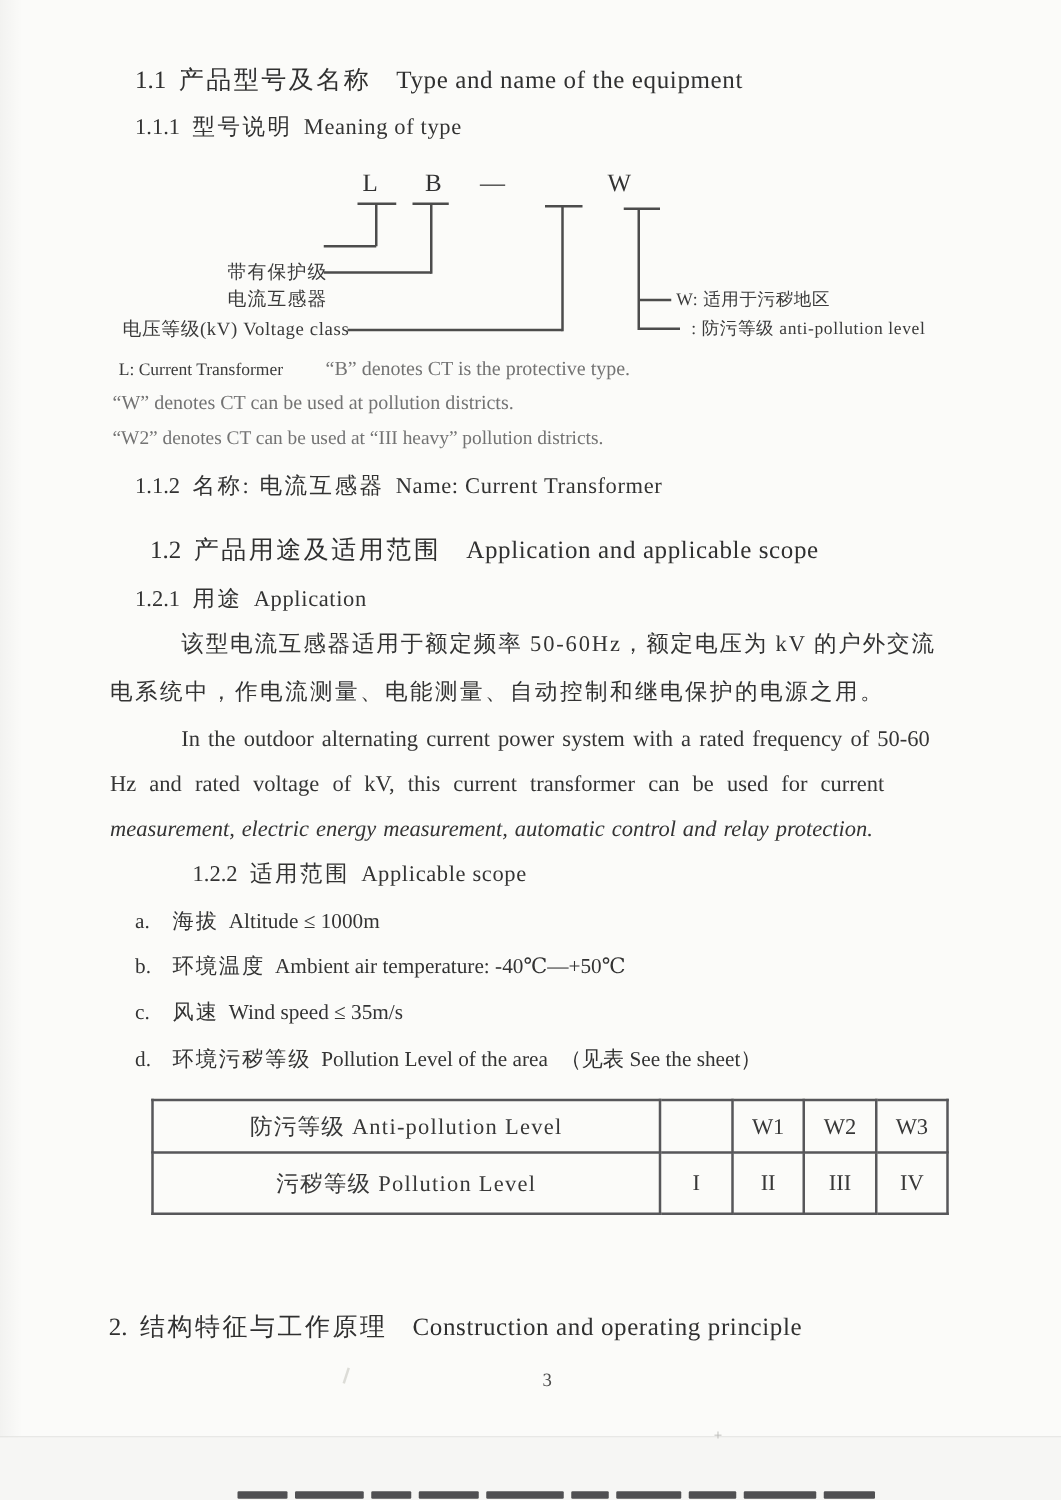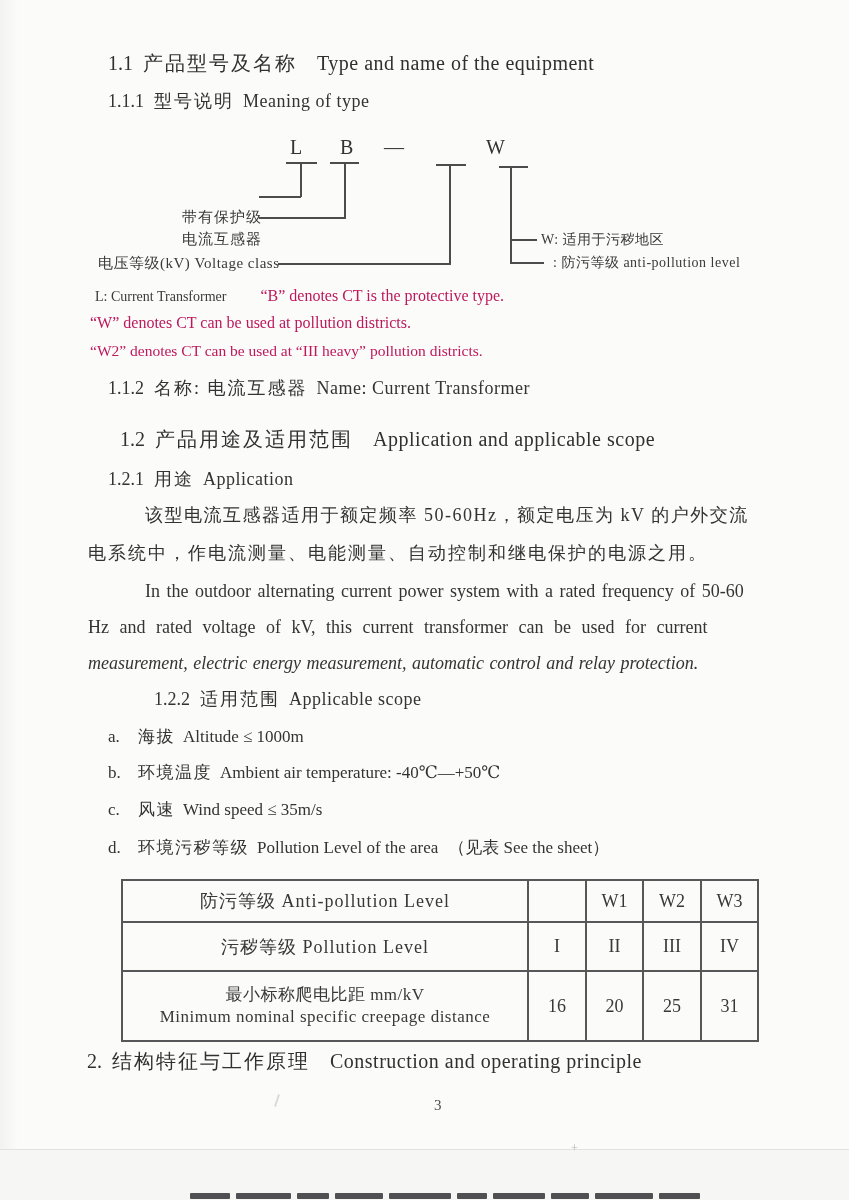--- a/index.html
+++ b/index.html
@@ -11,21 +11,21 @@
   }
   .page-bg{position:absolute;inset:0;background:linear-gradient(90deg,rgba(0,0,0,0.035) 0,rgba(0,0,0,0) 18px),linear-gradient(0deg,rgba(0,0,0,0.02) 0,rgba(0,0,0,0) 40px);}
   .abs{position:absolute;white-space:nowrap;}
   .h1{font-size:20px;color:#303030;}
   .h2{font-size:18px;color:#333;}
   .zh{letter-spacing:2px;}
   .gap-wide{margin-left:20px;letter-spacing:0.5px;}
   .gap-sm{margin-left:9px;letter-spacing:0.5px;}
   .num{margin-right:10px;}
   .body-en{font-size:18px;color:#343434;}
-  .note{font-size:16px;color:#be185d;}
+  .note{font-size:16px;color:#737373;}
   .note-sm{font-size:14px;color:#3a3a3a;}
   
   .dletter{font-size:20px;color:#333;}
   .dline{position:absolute;background:#4c4c4c;}
   .dlabel{position:absolute;font-size:15px;color:#3a3a3a;letter-spacing:1px;white-space:nowrap;}
   .dlabel-sm{position:absolute;font-size:14px;color:#3a3a3a;letter-spacing:0.5px;white-space:nowrap;}
   
   .scope-row{position:absolute;font-size:17px;color:#333;white-space:nowrap;}
   .scope-key{display:inline-block;width:30px;}
   .scope-zh{letter-spacing:1.5px;margin-right:8px;}
@@ -145,30 +145,20 @@
     <td class="pt-cell">W2</td>
     <td class="pt-cell">W3</td>
   </tr>
   <tr style="height:49px;">
     <td class="pt-label">污秽等级 Pollution Level</td>
     <td class="pt-cell">I</td>
     <td class="pt-cell">II</td>
     <td class="pt-cell">III</td>
     <td class="pt-cell">IV</td>
   </tr>
-  <tr style="height:70px;">
-    <td class="pt-l3">
-      <div>最小标称爬电比距  mm/kV</div>
-      <div>Minimum nominal specific creepage distance</div>
-    </td>
-    <td class="pt-cell">16</td>
-    <td class="pt-cell">20</td>
-    <td class="pt-cell">25</td>
-    <td class="pt-cell">31</td>
-  </tr>
 </tbody>
   </table>
 
 <div class="abs h1" style="left:87px;top:1048px;">
   <span class="num">2.</span><span class="zh">结构特征与工作原理</span><span class="gap-wide">Construction and operating principle</span>
 </div>
 
 <div class="slash-mark"></div>
 <div class="pagenum">3</div>
 

